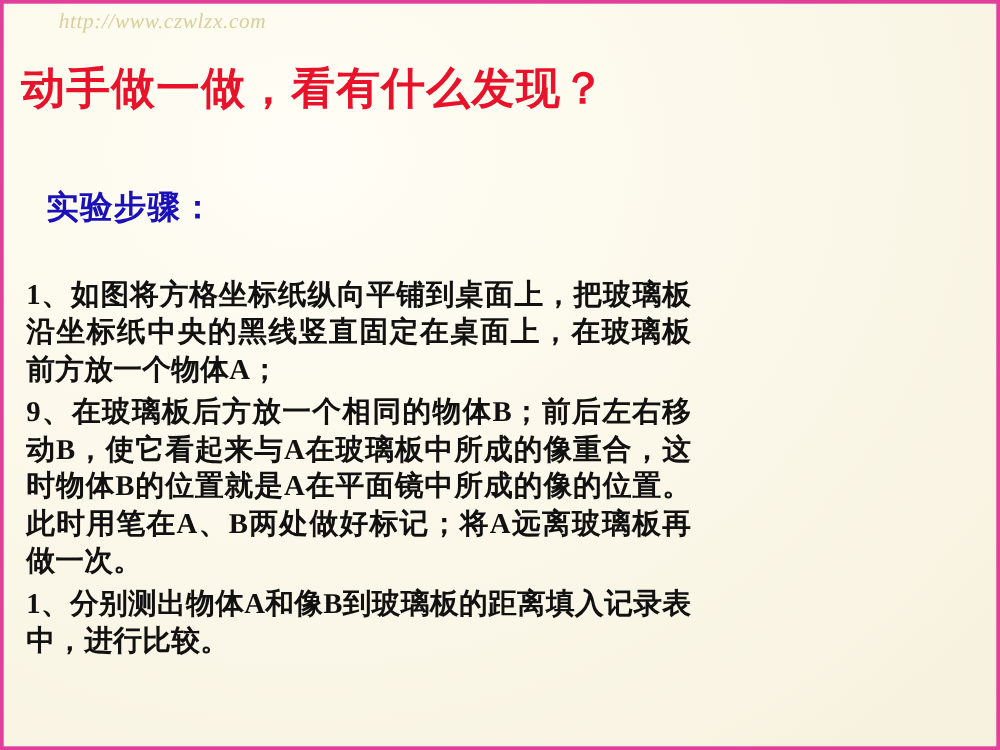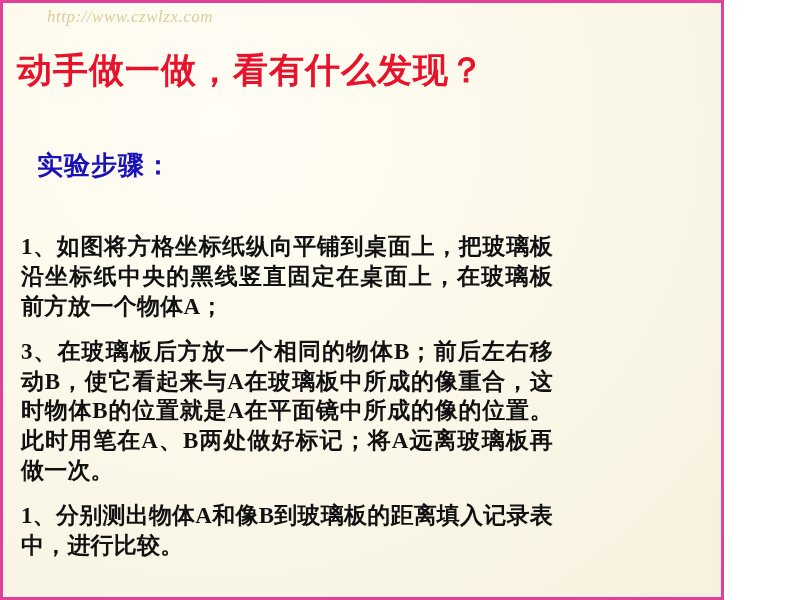--- a/index.html
+++ b/index.html
@@ -7,21 +7,21 @@
     padding: 0;
   }
   body {
     width: 800px;
     height: 600px;
     overflow: hidden;
     font-family: "Liberation Sans", sans-serif;
   }
   #slide {
     position: relative;
-    width: 724px;
+    width: 800px;
     height: 600px;
     background: #fdfbf0;
     box-sizing: border-box;
     border: 3px solid #e0409a;
     overflow: hidden;
   }
   
   #slide::before {
     content: "";
     position: absolute;
@@ -71,35 +71,35 @@
     left: 18px;
     top: 112px;
     width: 532px;
     font-family: "Liberation Serif", serif;
     font-size: 23px;
     line-height: 1.30;
     color: #111;
     font-weight: 600;
   }
   .steps p {
-    margin: 15px 0 2px 0;
+    margin: 4px 0 2px 0;
     text-align: justify;
     letter-spacing: 0.2px;
   }
 </style>
 </head>
 <body>
 
 <div id="slide">
 
   <div class="url">http://www.czwlzx.com</div>
 
   <div class="title">动手做一做，看有什么发现？</div>
 
   <div class="subtitle">实验步骤：</div>
 
   <div class="steps">
     <p>1、如图将方格坐标纸纵向平铺到桌面上，把玻璃板沿坐标纸中央的黑线竖直固定在桌面上，在玻璃板前方放一个物体A；</p>
-    <p>3、在玻璃板后方放一个相同的物体B；前后左右移动B，使它看起来与A在玻璃板中所成的像重合，这时物体B的位置就是A在平面镜中所成的像的位置。此时用笔在A、B两处做好标记；将A远离玻璃板再做一次。</p>
+    <p>9、在玻璃板后方放一个相同的物体B；前后左右移动B，使它看起来与A在玻璃板中所成的像重合，这时物体B的位置就是A在平面镜中所成的像的位置。此时用笔在A、B两处做好标记；将A远离玻璃板再做一次。</p>
     <p>1、分别测出物体A和像B到玻璃板的距离填入记录表中，进行比较。</p>
   </div>
 
 </div>
 
 </body></html>

